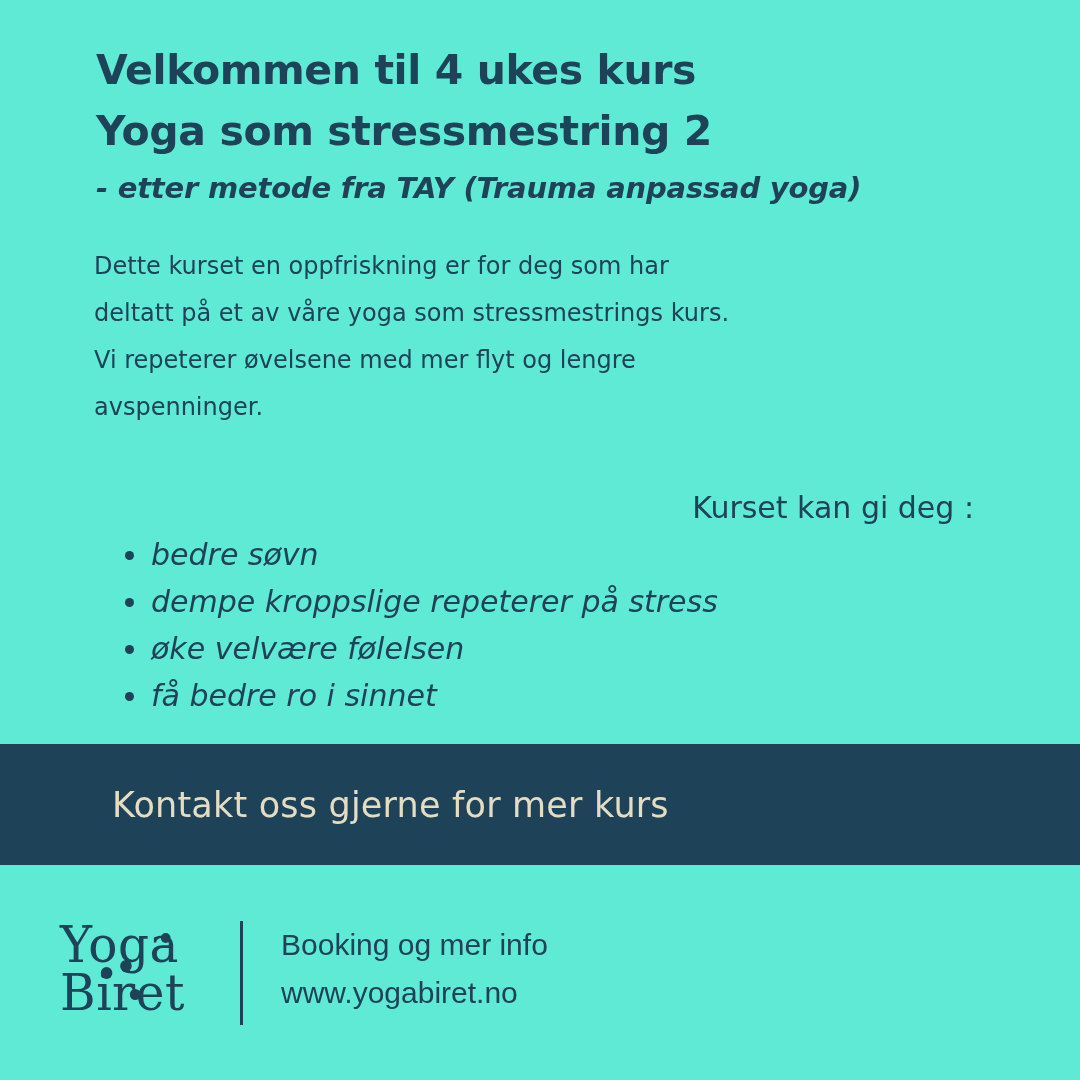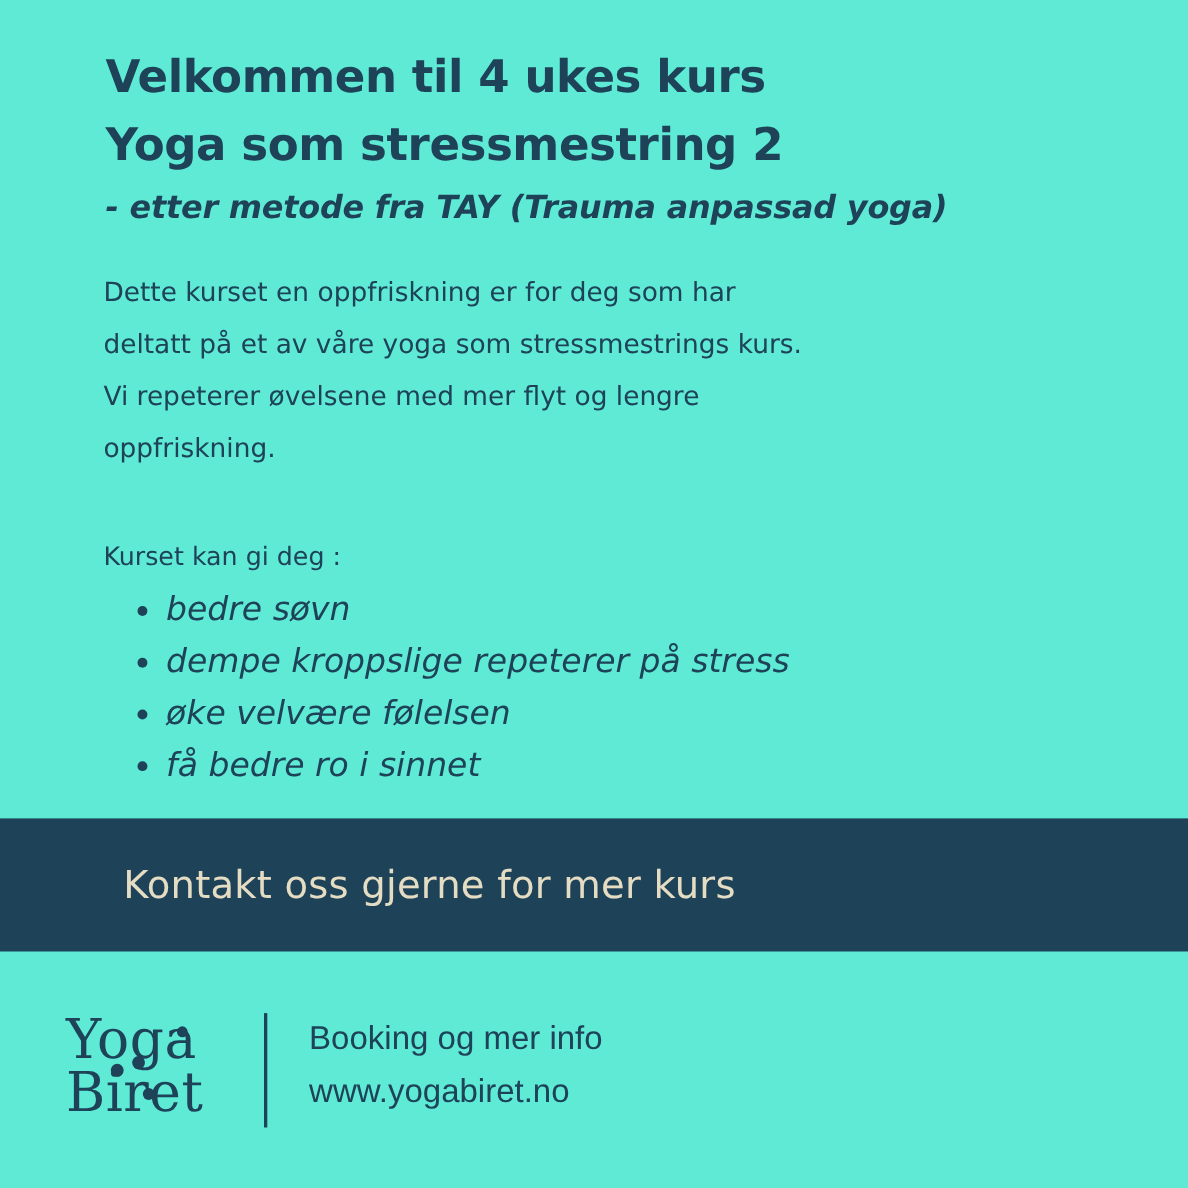--- a/index.html
+++ b/index.html
@@ -73,23 +73,24 @@
 
   
   .benefits {
     position: absolute;
     left: 94px;
     top: 484px;
     width: 880px;
   }
   .benefits-lead {
     font-family: "DejaVu Sans", sans-serif;
-    font-size: 23px;
+    font-size: 30px;
     line-height: 47px;
     color: #1e4258;
+    text-align: right;
   }
   .benefits-list {
     list-style: none;
     margin: 0;
     padding: 0;
   }
   .benefits-list li {
     position: relative;
     padding-left: 57px;
     font-family: "DejaVu Sans", sans-serif;
@@ -197,21 +198,21 @@
   <div class="headings">
     <div class="title-line first">Velkommen til 4 ukes kurs</div>
     <div class="title-line second">Yoga som stressmestring 2</div>
     <div class="subtitle-line">- etter metode fra TAY (Trauma anpassad yoga)</div>
   </div>
 
   <div class="body-copy">
     <div class="ln">Dette kurset en oppfriskning er for deg som har</div>
     <div class="ln">deltatt på et av våre yoga som stressmestrings kurs.</div>
     <div class="ln">Vi repeterer øvelsene med mer flyt og lengre</div>
-    <div class="ln">oppfriskning.</div>
+    <div class="ln">avspenninger.</div>
   </div>
 
   <div class="benefits">
     <div class="benefits-lead">Kurset kan gi deg :</div>
     <ul class="benefits-list">
       <li>
         <span class="bullet"></span>
         <span>bedre søvn</span>
       </li>
       <li>

